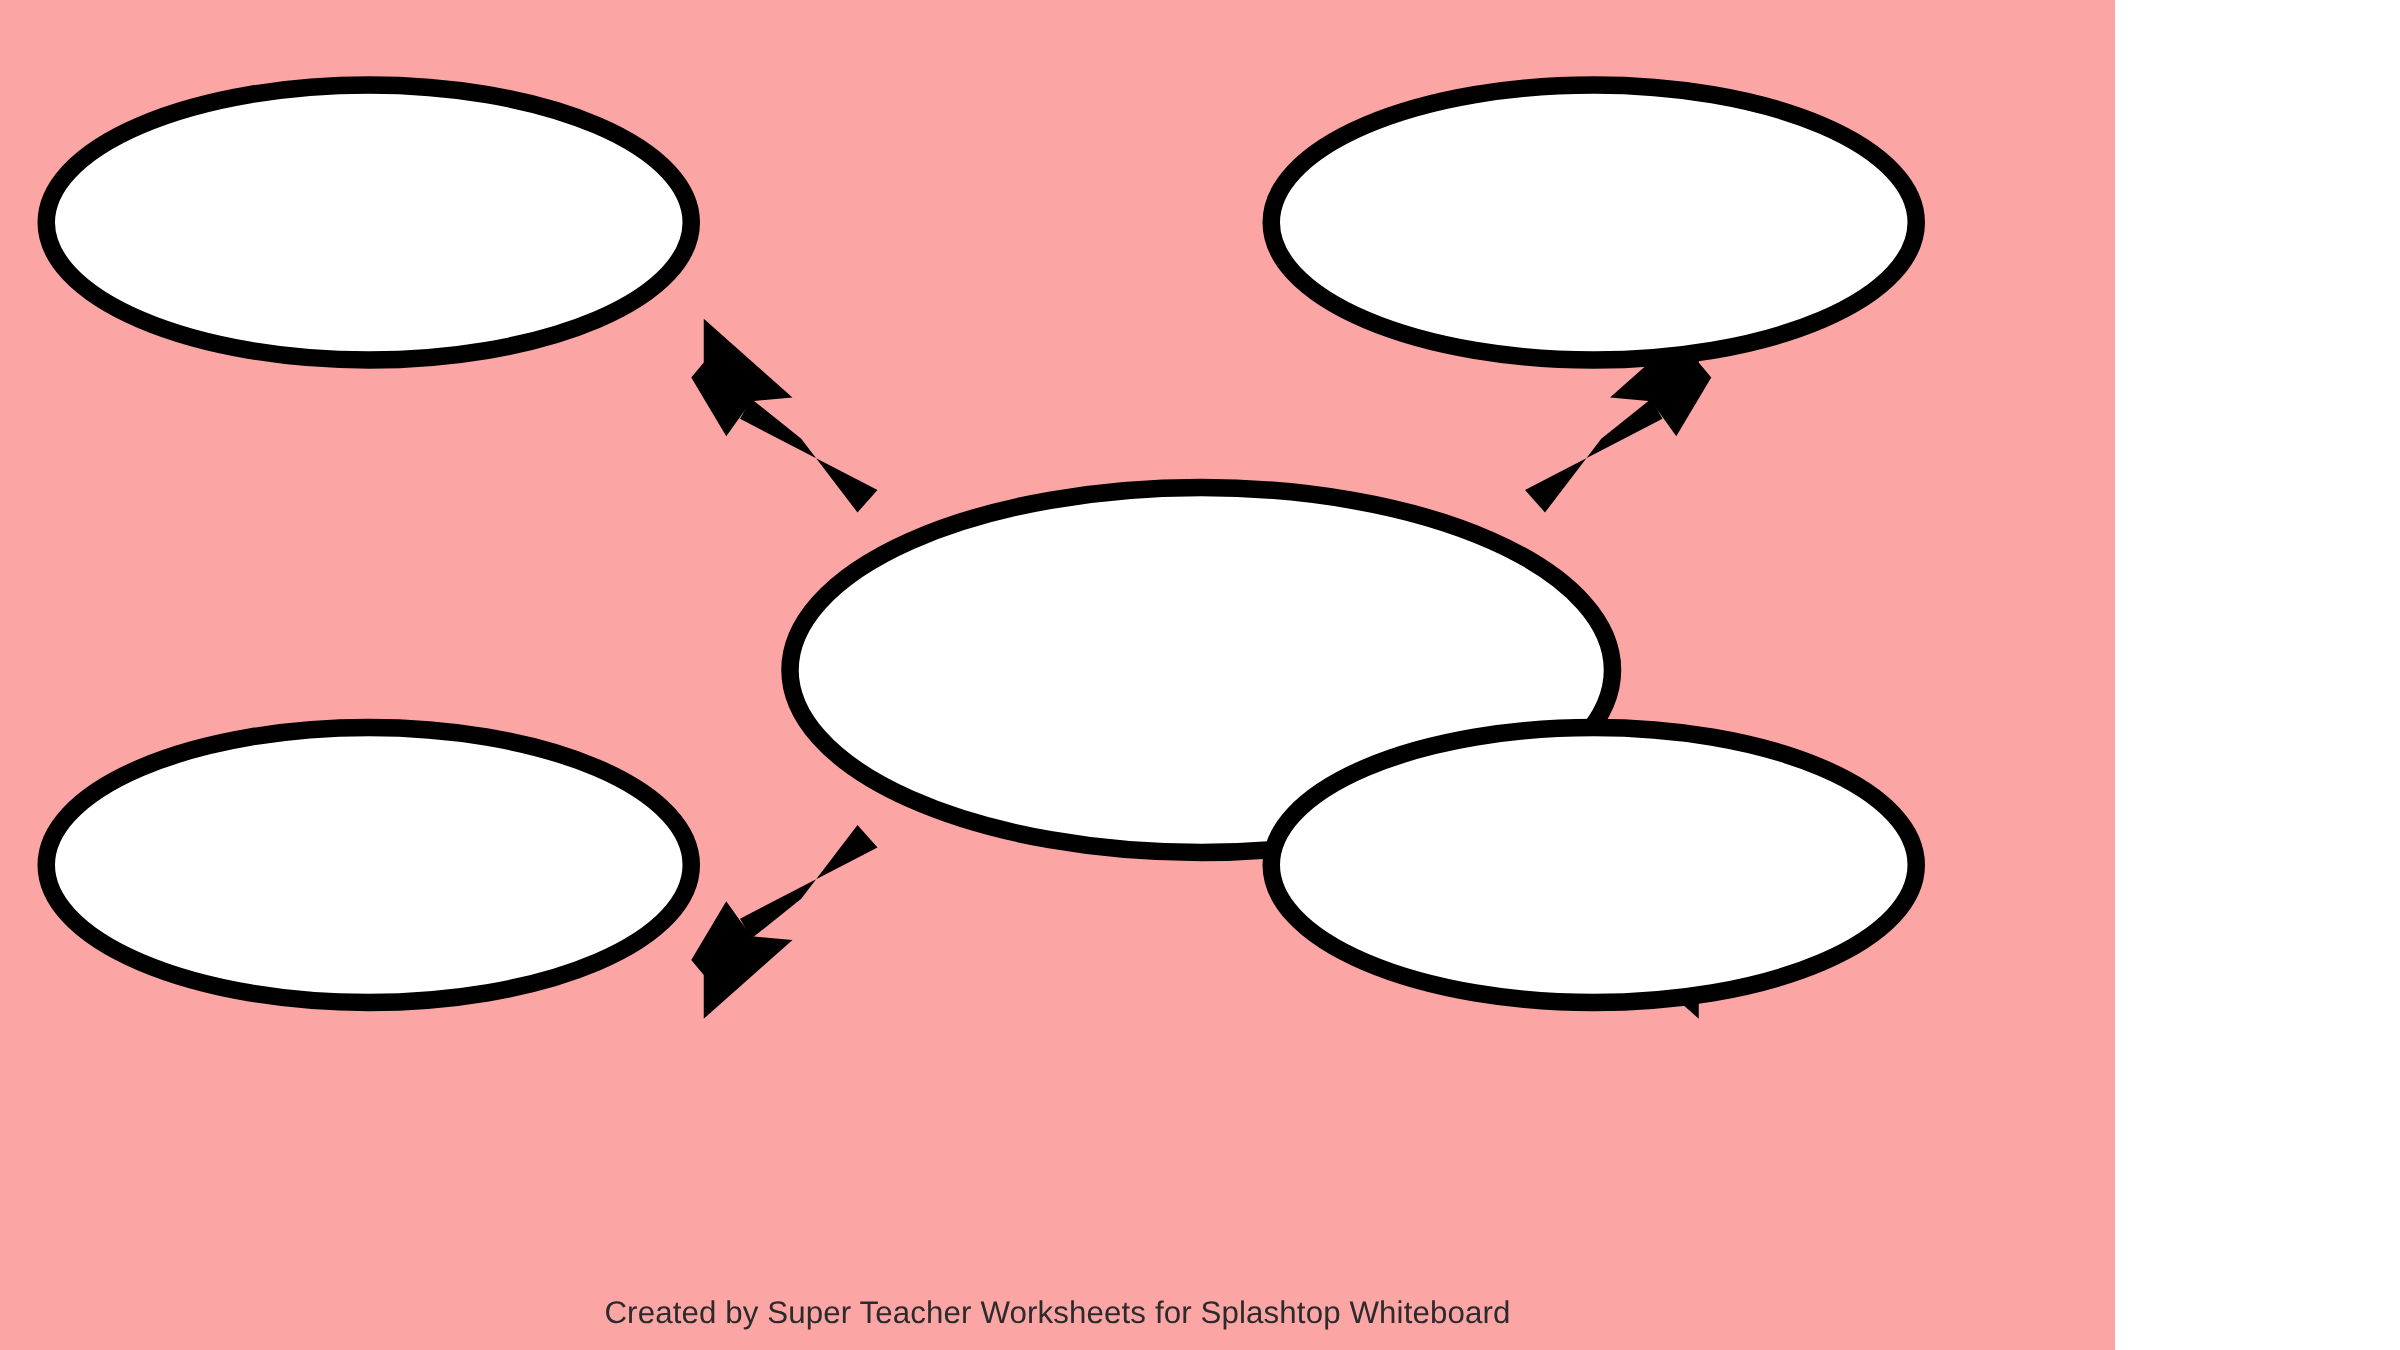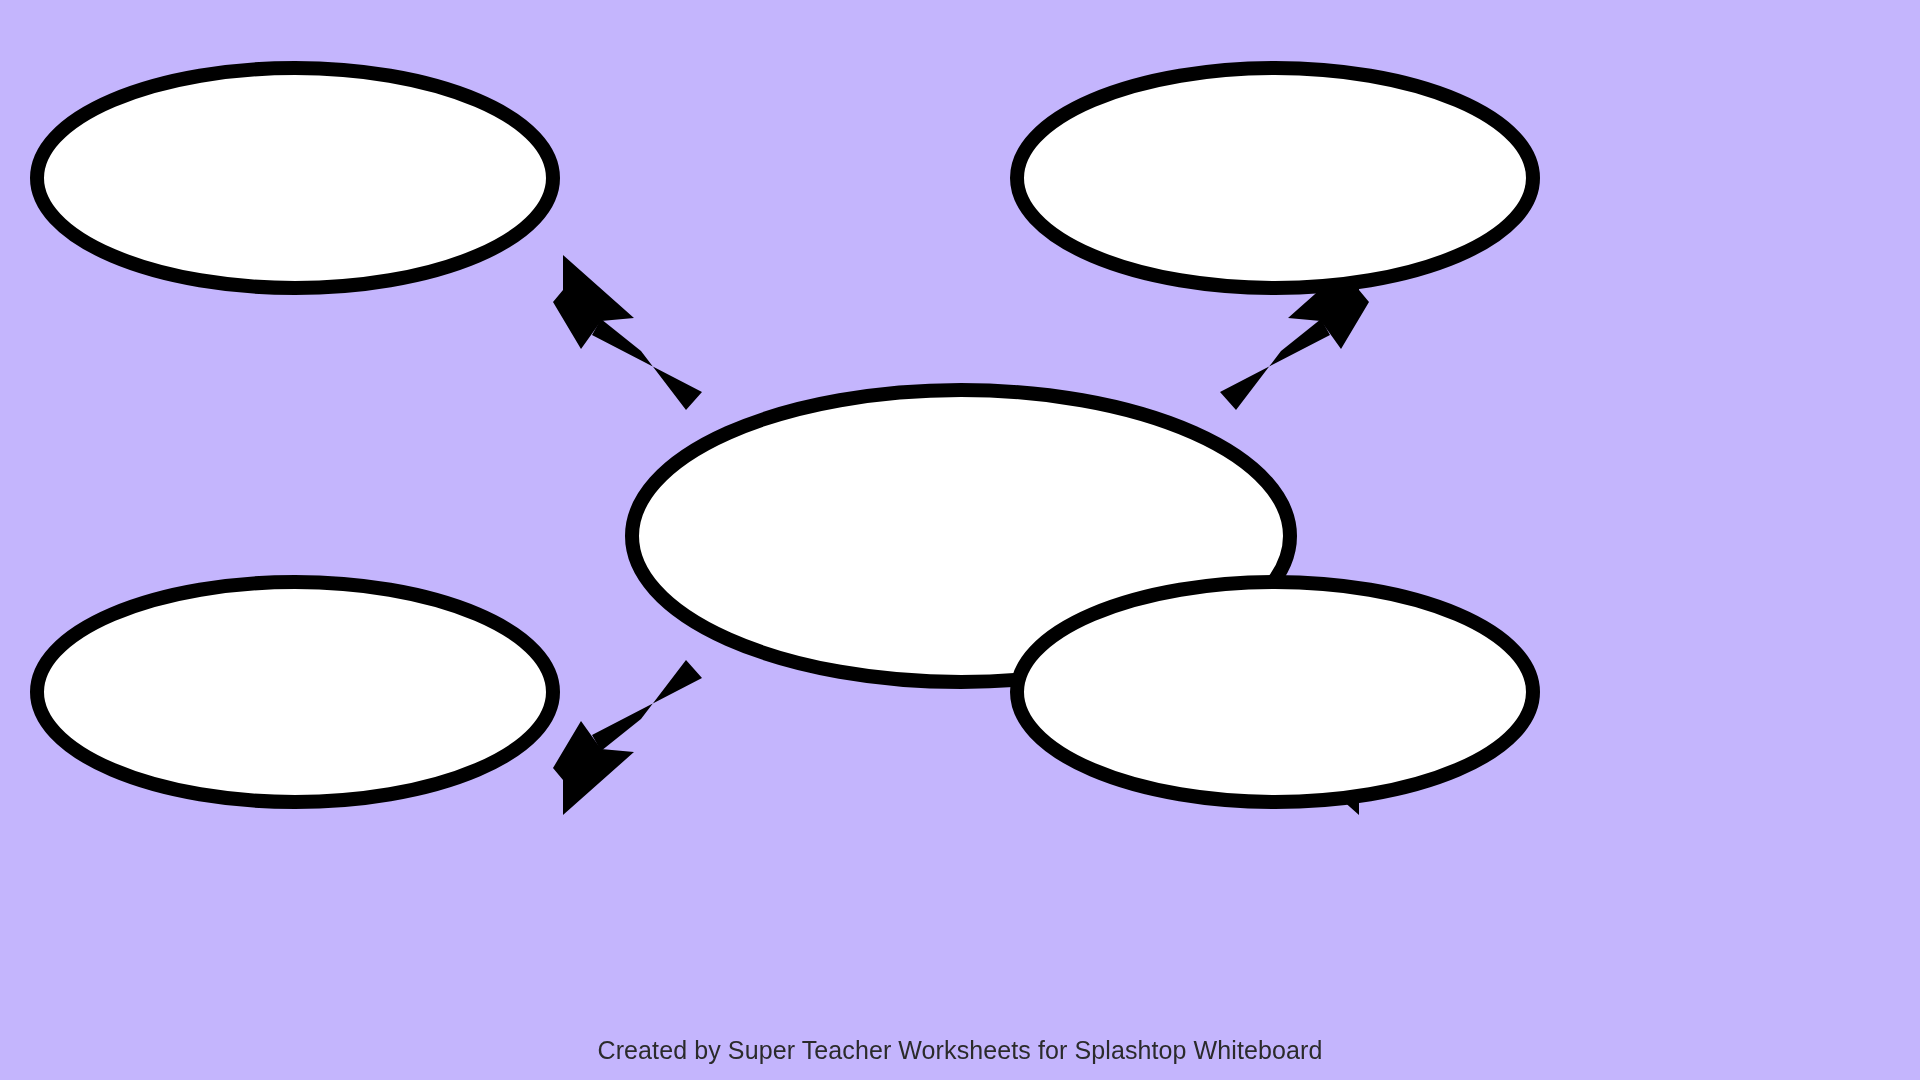--- a/index.html
+++ b/index.html
@@ -9,23 +9,23 @@
     background: #ffffff;
   }
   body {
     width: 1920px;
     height: 1080px;
     overflow: hidden;
     font-family: "Liberation Sans", sans-serif;
   }
   #worksheet-root {
     position: relative;
-    width: 1920px;
+    width: 1692px;
     height: 1080px;
-    background: #c4b5fd;
+    background: #fca5a5;
   }
   #organizer-canvas {
     position: absolute;
     left: 0;
     top: 0;
     width: 1920px;
     height: 1080px;
     display: block;
   }
   .bubble-ellipse {

